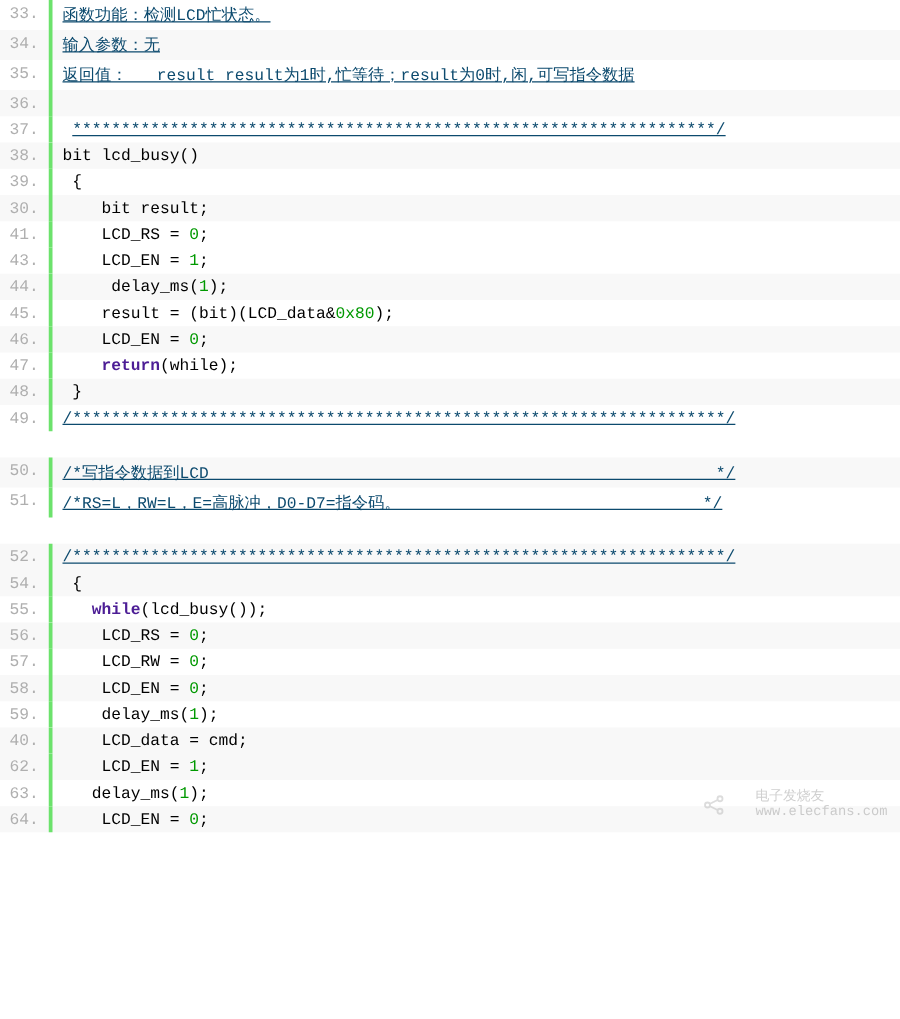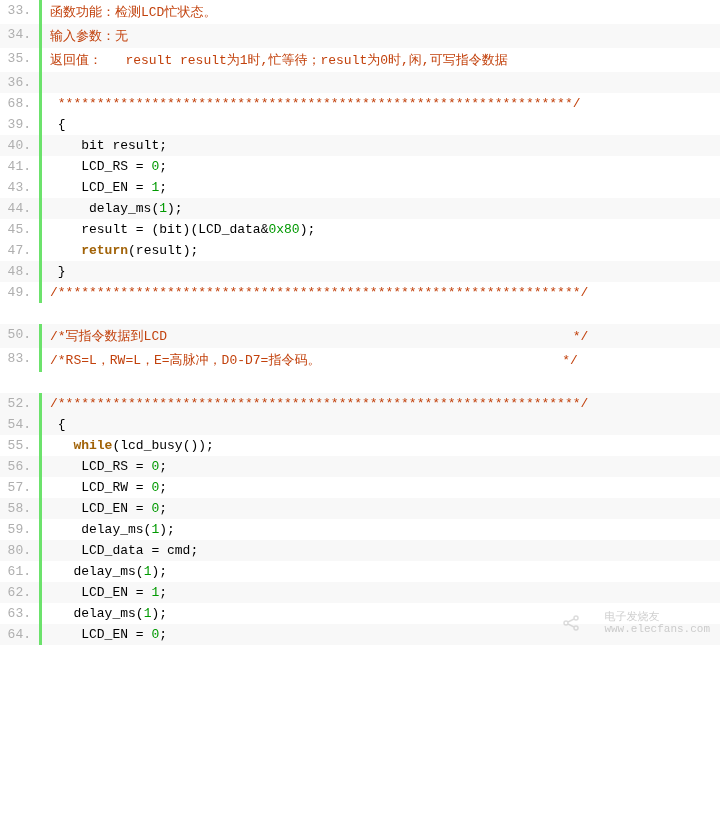--- a/index.html
+++ b/index.html
@@ -38,24 +38,25 @@
     }
     .line-content {
       display: table-cell;
       padding-left: 8px;
       padding-top: 3px;
       padding-bottom: 3px;
       white-space: pre;
       color: #000000;
     }
     .comment {
-      color: #c2410c;
+      color: #0c4a6e;
+      text-decoration: underline;
     }
     .keyword {
-      color: #a16207;
+      color: #4c1d95;
       font-weight: bold;
     }
     .number {
       color: #009900;
     }
     .watermark {
       position: absolute;
       bottom: 10px;
       right: 10px;
       opacity: 0.4;
@@ -89,69 +90,77 @@
     </div>
     <div class="code-line">
       <div class="line-number">35.</div>
       <div class="line-content"><span class="comment">返回值：   result result为1时,忙等待；result为0时,闲,可写指令数据</span></div>
     </div>
     <div class="code-line alt">
       <div class="line-number">36.</div>
       <div class="line-content"><span> </span></div>
     </div>
     <div class="code-line">
-      <div class="line-number">68.</div>
+      <div class="line-number">37.</div>
       <div class="line-content"><span> </span><span class="comment">******************************************************************/</span></div>
+    </div>
+    <div class="code-line alt">
+      <div class="line-number">38.</div>
+      <div class="line-content"><span>bit lcd_busy()  </span></div>
     </div>
     <div class="code-line">
       <div class="line-number">39.</div>
       <div class="line-content"><span> {                            </span></div>
     </div>
     <div class="code-line alt">
-      <div class="line-number">40.</div>
+      <div class="line-number">30.</div>
       <div class="line-content"><span>    bit result;  </span></div>
     </div>
     <div class="code-line">
       <div class="line-number">41.</div>
       <div class="line-content"><span>    LCD_RS = </span><span class="number">0</span><span>;  </span></div>
     </div>
     <div class="code-line">
       <div class="line-number">43.</div>
       <div class="line-content"><span>    LCD_EN = </span><span class="number">1</span><span>;  </span></div>
     </div>
     <div class="code-line alt">
       <div class="line-number">44.</div>
       <div class="line-content"><span>     delay_ms(</span><span class="number">1</span><span>);  </span></div>
     </div>
     <div class="code-line">
       <div class="line-number">45.</div>
       <div class="line-content"><span>    result = (bit)(LCD_data&amp;</span><span class="number">0x80</span><span>);  </span></div>
     </div>
+    <div class="code-line alt">
+      <div class="line-number">46.</div>
+      <div class="line-content"><span>    LCD_EN = </span><span class="number">0</span><span>;  </span></div>
+    </div>
     <div class="code-line">
       <div class="line-number">47.</div>
-      <div class="line-content"><span>    </span><span class="keyword">return</span><span>(result);   </span></div>
+      <div class="line-content"><span>    </span><span class="keyword">return</span><span>(while);   </span></div>
     </div>
     <div class="code-line alt">
       <div class="line-number">48.</div>
       <div class="line-content"><span> }  </span></div>
     </div>
     <div class="code-line">
       <div class="line-number">49.</div>
       <div class="line-content"><span class="comment">/*******************************************************************/</span><span>  </span></div>
     </div>
     <div class="code-line">
       <div class="line-number" style="border-right: none; height: 10px;"></div>
       <div class="line-content" style="height: 10px;"><span> </span></div>
     </div>
     <div class="code-line alt">
       <div class="line-number">50.</div>
       <div class="line-content"><span class="comment">/*写指令数据到LCD                                                    */</span><span>  </span></div>
     </div>
     <div class="code-line">
-      <div class="line-number">83.</div>
+      <div class="line-number">51.</div>
       <div class="line-content"><span class="comment">/*RS=L，RW=L，E=高脉冲，D0-D7=指令码。                               */</span><span>  </span></div>
     </div>
     <div class="code-line">
       <div class="line-number" style="border-right: none; height: 10px;"></div>
       <div class="line-content" style="height: 10px;"><span> </span></div>
     </div>
     <div class="code-line alt">
       <div class="line-number">52.</div>
       <div class="line-content"><span class="comment">/*******************************************************************/</span><span>   </span></div>
     </div>
@@ -173,26 +182,22 @@
     </div>
     <div class="code-line alt">
       <div class="line-number">58.</div>
       <div class="line-content"><span>    LCD_EN = </span><span class="number">0</span><span>;  </span></div>
     </div>
     <div class="code-line">
       <div class="line-number">59.</div>
       <div class="line-content"><span>    delay_ms(</span><span class="number">1</span><span>);  </span></div>
     </div>
     <div class="code-line alt">
-      <div class="line-number">80.</div>
+      <div class="line-number">40.</div>
       <div class="line-content"><span>    LCD_data = cmd;  </span></div>
-    </div>
-    <div class="code-line">
-      <div class="line-number">61.</div>
-      <div class="line-content"><span>   delay_ms(</span><span class="number">1</span><span>);  </span></div>
     </div>
     <div class="code-line alt">
       <div class="line-number">62.</div>
       <div class="line-content"><span>    LCD_EN = </span><span class="number">1</span><span>;  </span></div>
     </div>
     <div class="code-line">
       <div class="line-number">63.</div>
       <div class="line-content"><span>   delay_ms(</span><span class="number">1</span><span>);  </span></div>
     </div>
     <div class="code-line alt">

